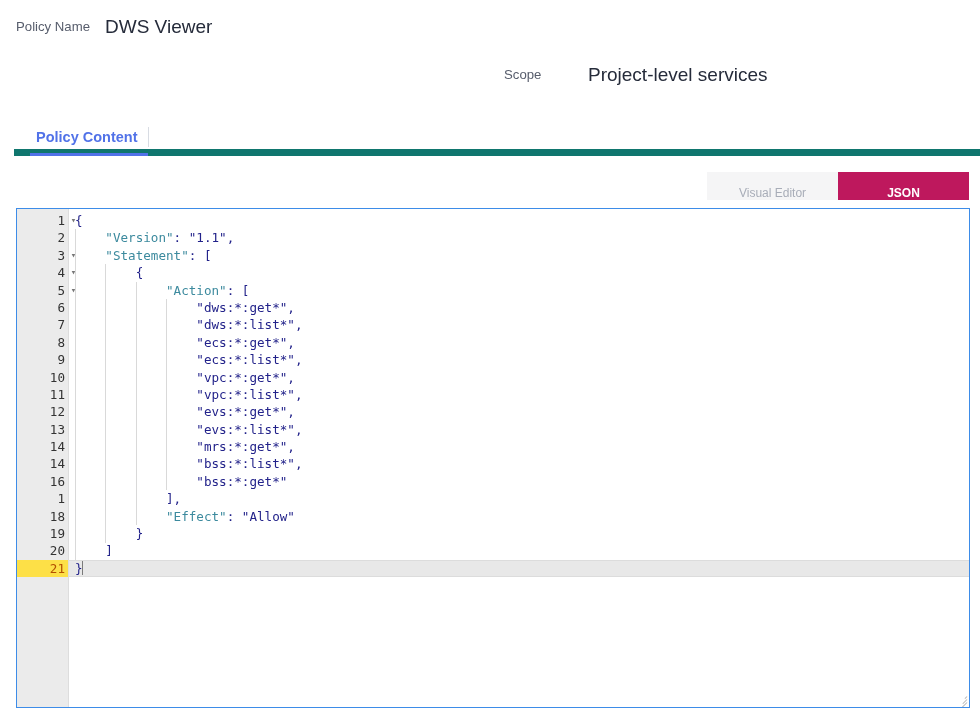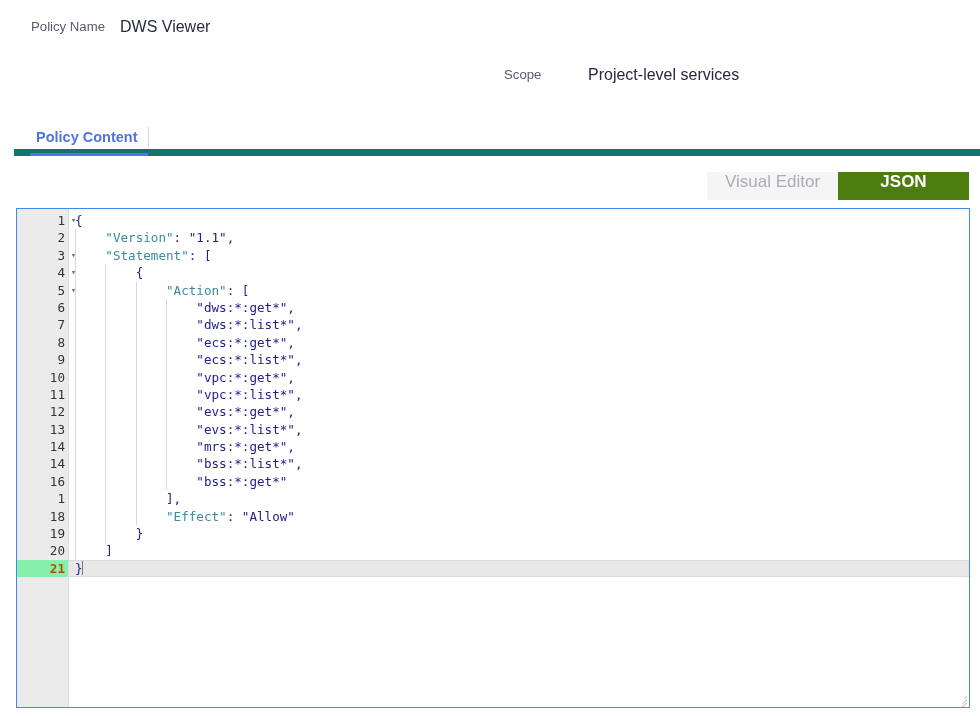--- a/index.html
+++ b/index.html
@@ -13,33 +13,33 @@
   .page { position: relative; width: 980px; height: 716px; overflow: hidden; }
 
   
   .info-grid {
     position: absolute; left: 0; top: 0;
     width: 980px; height: 112px;
     padding: 18px 0 0 0;
   }
   .info-row { display: flex; width: 980px; height: 52px; }
   .info-cell { display: flex; align-items: flex-start; }
-  .info-cell.left  { width: 490px; padding-left: 31px; }
+  .info-cell.left  { width: 490px; padding-left: 16px; }
   .info-cell.right { width: 490px; padding-left: 14px; margin-top: 48px; }
   .info-label {
     color: #575d6c;
     font-size: 13.2px;
     line-height: 18px;
     flex: 0 0 auto;
   }
   .lbl-w-left  { width: 89px; }
   .lbl-w-right { width: 84px; }
   .info-value {
     color: #252b3a;
-    font-size: 16px;
+    font-size: 19px;
     line-height: 18px;
   }
 
   
   .tabbar {
     position: absolute; left: 14px; top: 118px;
     width: 980px; height: 38px;
     border-bottom: 7px solid #0f766e;
   }
   .tab {
@@ -62,32 +62,32 @@
     width: 1px; height: 20px;
     background: #d8dce3;
   }
 
   
   .mode-toggle {
     position: absolute; right: 11px; top: 172px;
     display: flex; height: 28px;
   }
   .mode-btn {
-    display: flex; align-items: flex-start; justify-content: center;
+    display: flex; align-items: flex-end; justify-content: center;
     height: 28px; width: 131px;
-    font-size: 17px;
+    font-size: 12px;
     cursor: pointer;
     user-select: none;
   }
   .mode-btn.inactive {
     background: #f5f5f6;
     color: #a8adb8;
   }
   .mode-btn.active {
-    background: #4d7c0f;
+    background: #be185d;
     color: #ffffff;
     font-weight: bold;
   }
 
   
   .editor {
     position: absolute; left: 16px; top: 208px;
     width: 954px; height: 500px;
     border: 1px solid #3d8ce8;
     background: #ffffff;
@@ -111,21 +111,21 @@
   }
   .gline {
     position: relative;
     height: 17.4px;
     display: flex;
     align-items: center;
     justify-content: flex-end;
     padding-right: 3px;
     color: #333333;
   }
-  .gline.active { background: #86efac; color: #b35000; font-weight: bold; }
+  .gline.active { background: #fde047; color: #b35000; }
   .fold {
     position: absolute; right: -11px; top: 0;
     width: 11px; height: 17.4px;
     display: flex; align-items: center; justify-content: center;
     color: #777777; font-size: 9px;
   }
   .code-area {
     position: relative;
     flex: 1 1 auto;
     padding-top: 3px;

